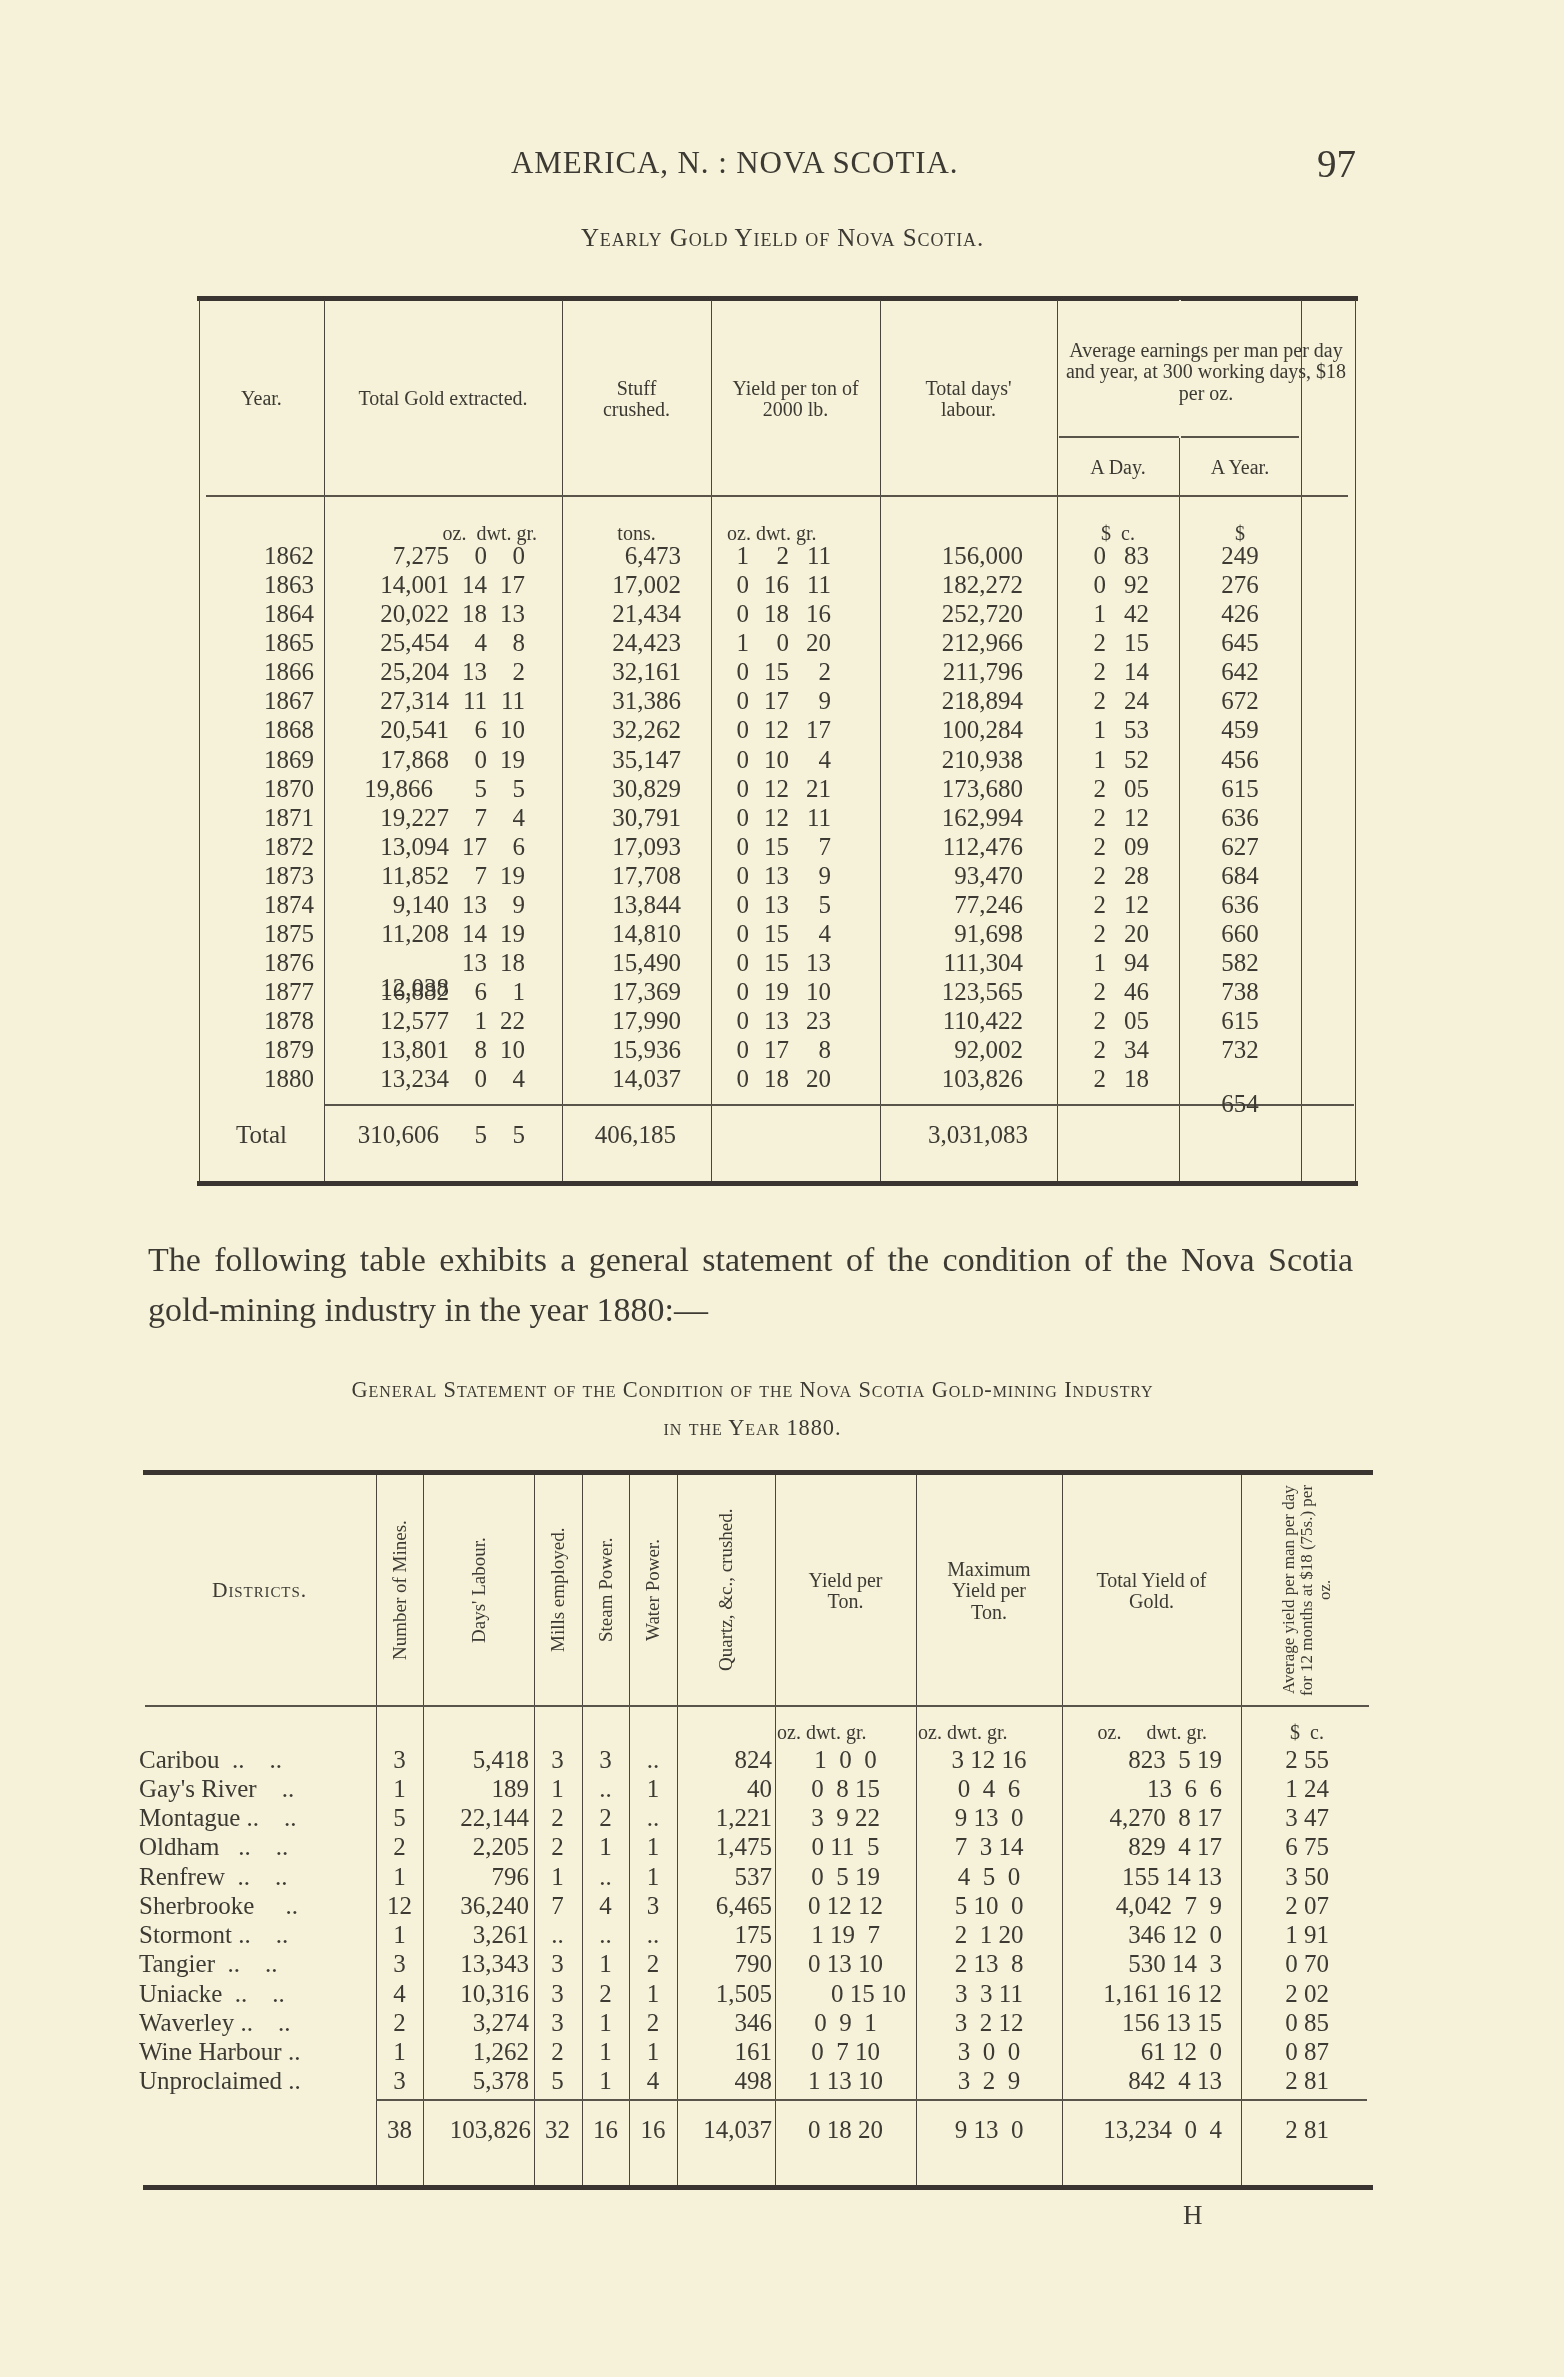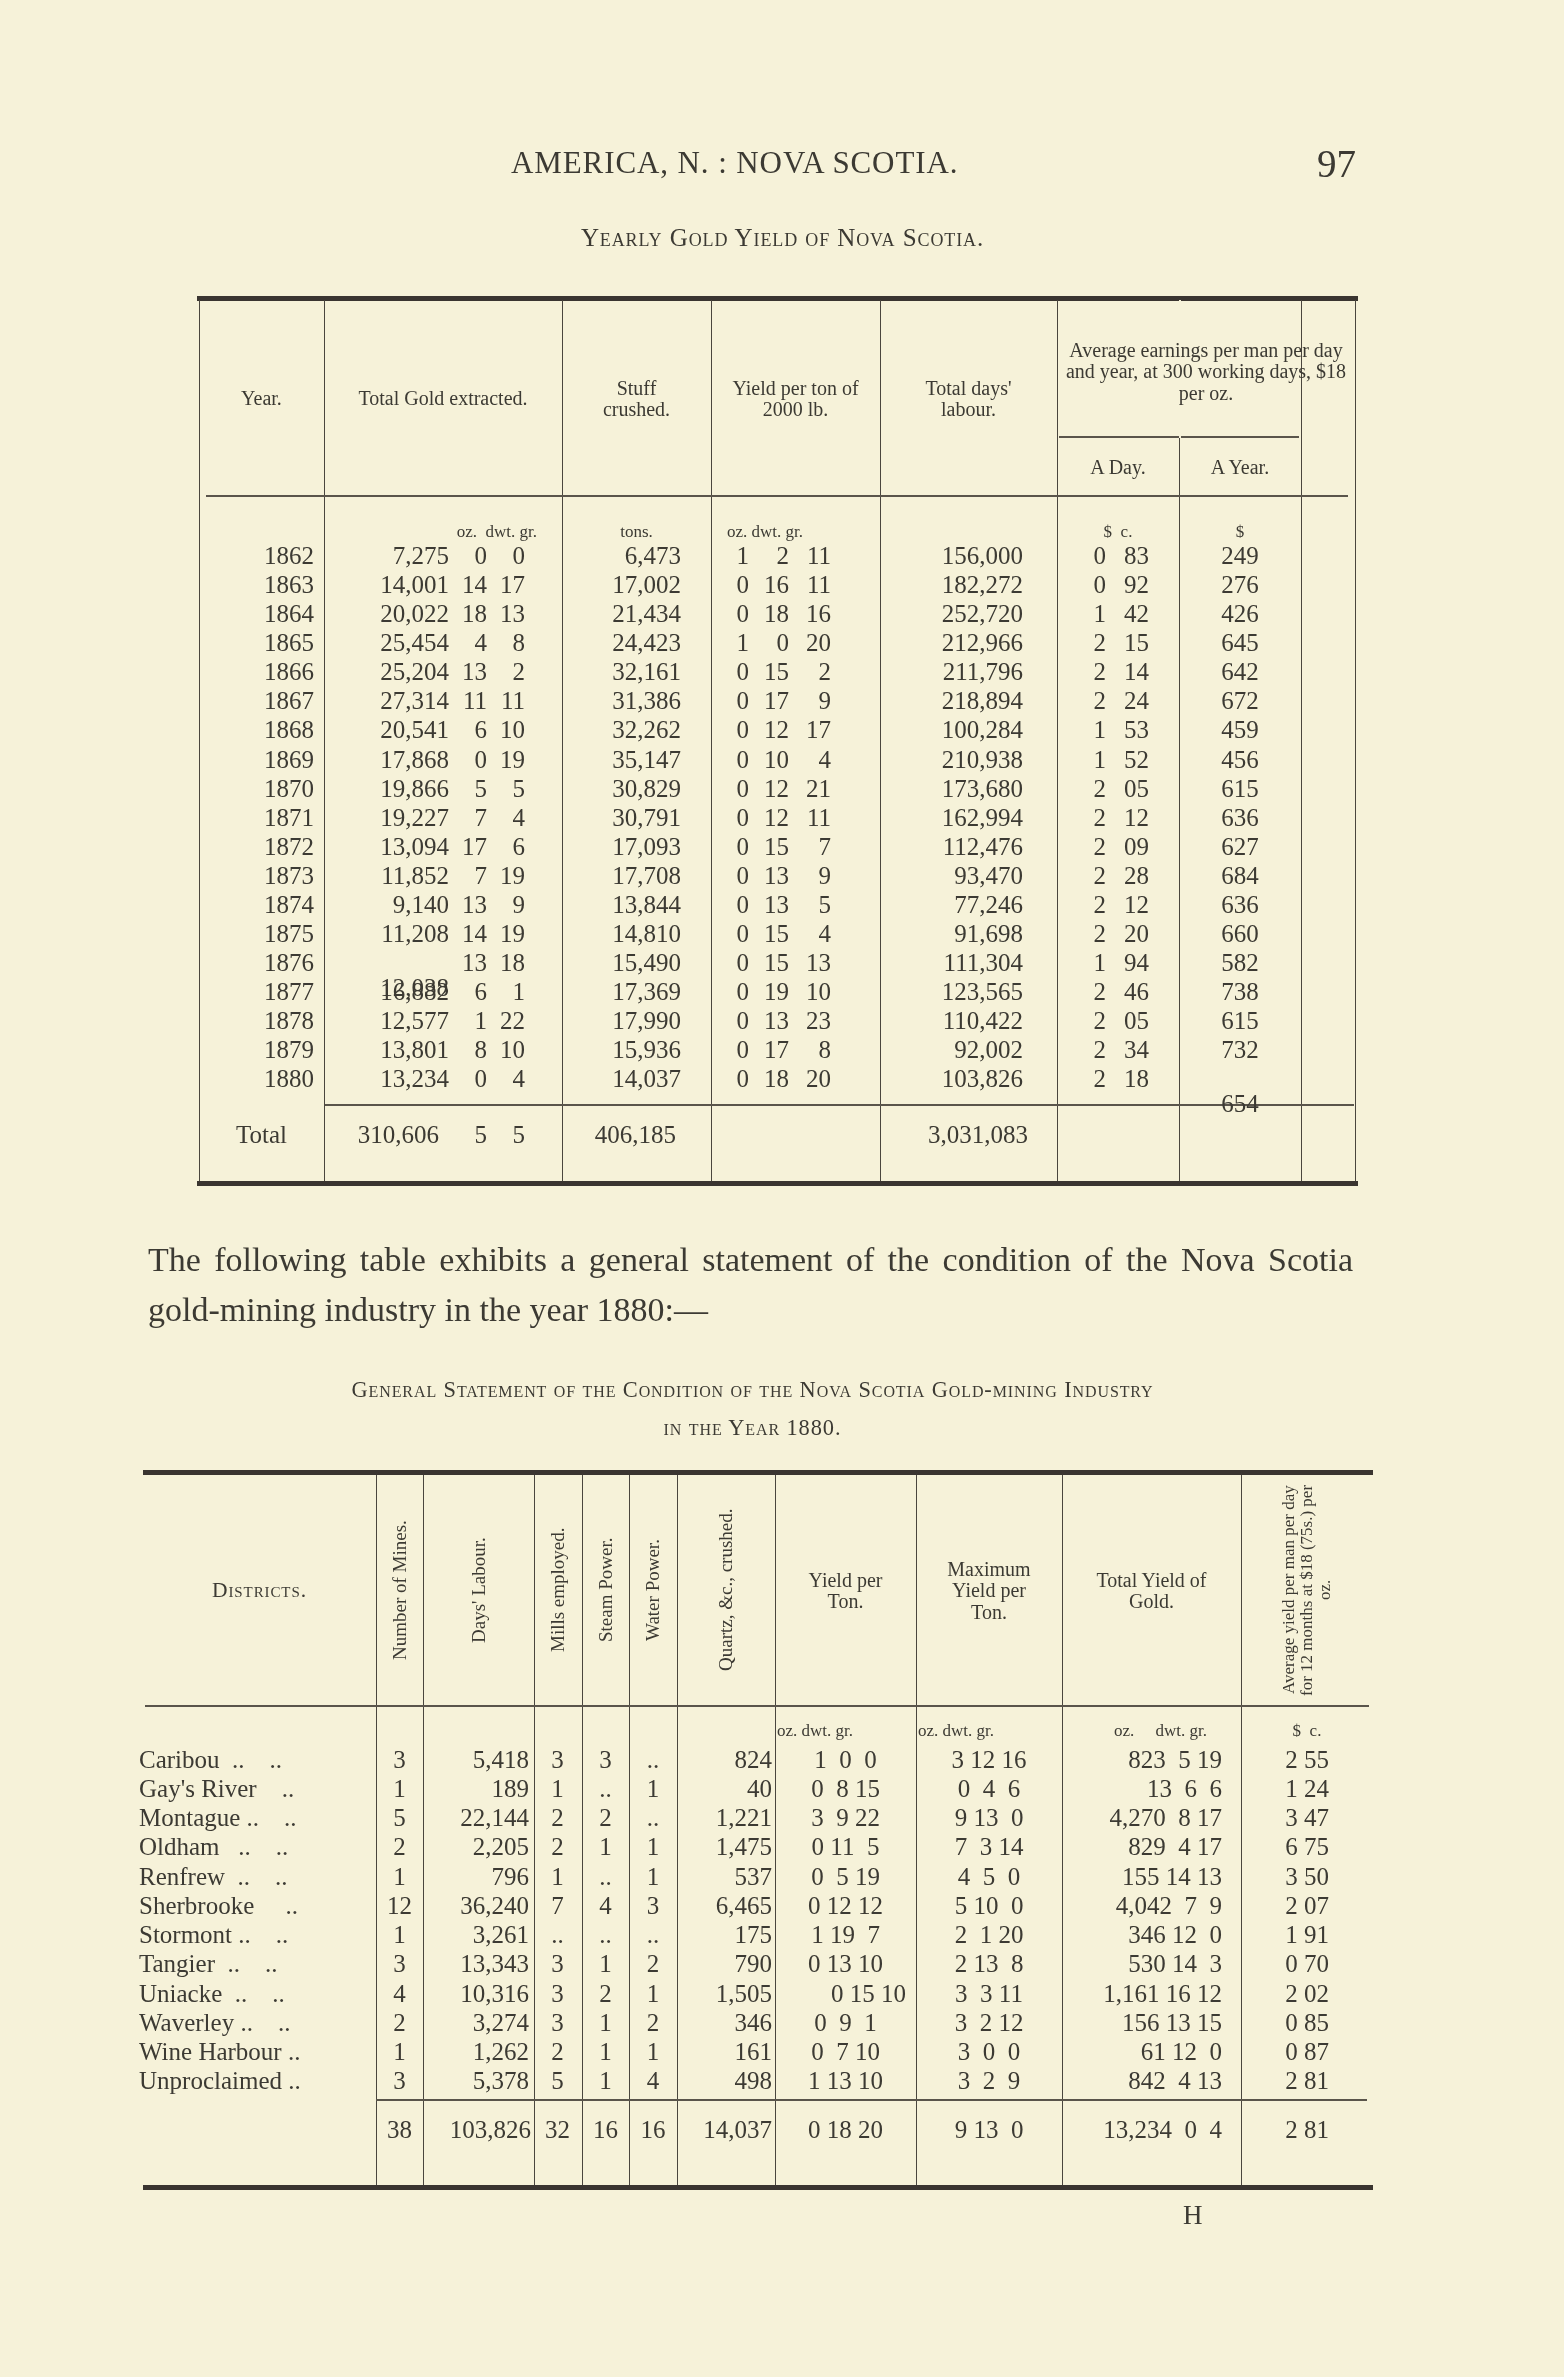--- a/index.html
+++ b/index.html
@@ -12,21 +12,21 @@
   .abs { position:absolute; }
   .running-head { top:145px; left:0; width:1565px; }
   .running-title { position:absolute; left:511px; top:0; font-size:31px; letter-spacing:0.9px; }
   .page-num { position:absolute; left:1317px; top:-3.6px; font-size:39px; }
   .caption { font-variant:small-caps; letter-spacing:0.9px; text-align:center; }
   .t1-caption { top:224px; left:0; width:1565px; font-size:25px; }
   .rule-thick { position:absolute; height:4.5px; background:#3a3530; }
   .vline { position:absolute; width:0.9px; background:#4a463e; }
   .hline { position:absolute; height:1.8px; background:#5a554b; }
   .hdr { position:absolute; text-align:center; font-size:20px; line-height:21.5px; display:flex; align-items:center; justify-content:center; }
-  .unit { position:absolute; font-size:17px; text-align:center; }
+  .unit { position:absolute; font-size:20px; text-align:center; }
   .cell { position:absolute; font-size:25px; line-height:29px; white-space:pre; }
   .r { text-align:right; }
   .c { text-align:center; }
   .para { left:148px; width:1205px; font-size:34px; line-height:50px; text-align:justify; }
   .t2-caption { top:1371px; left:134px; width:1237px; font-size:22.4px; line-height:38px; }
   .vert { position:absolute; font-size:19px; line-height:20px; writing-mode:vertical-rl; transform:rotate(180deg); text-align:center; display:flex; align-items:center; justify-content:center; }
   .sig { top:2200px; left:1183px; font-size:27px; }
 </style>
 </head>
 <body>
@@ -174,21 +174,21 @@
       <div class="cell r" style="left: 711px; width: 38px;">0</div>
       <div class="cell r" style="left: 748px; width: 41px;">10</div>
       <div class="cell r" style="left: 790px; width: 41px;">4</div>
       <div class="cell r" style="left: 880px; width: 143px;">210,938</div>
       <div class="cell r" style="left: 1057px; width: 49px;">1</div>
       <div class="cell r" style="left: 1107px; width: 42px;">52</div>
       <div class="cell c" style="left: 1179px; width: 122px;">456</div>
     </div>
     <div class="" style="position: absolute; left: 0px; top: 774px; width: 1565px; height: 29px;">
       <div class="cell r" style="left: 199px; width: 115px;">1870</div>
-      <div class="cell r" style="left: 324px; width: 125px; text-align: right;">19,866</div>
+      <div class="cell r" style="left: 308px; width: 125px; text-align: right;">19,866</div>
       <div class="cell r" style="left: 448px; width: 39px;">5</div>
       <div class="cell r" style="left: 487px; width: 38px;">5</div>
       <div class="cell r" style="left: 562px; width: 119px;">30,829</div>
       <div class="cell r" style="left: 711px; width: 38px;">0</div>
       <div class="cell r" style="left: 748px; width: 41px;">12</div>
       <div class="cell r" style="left: 790px; width: 41px;">21</div>
       <div class="cell r" style="left: 880px; width: 143px;">173,680</div>
       <div class="cell r" style="left: 1057px; width: 49px;">2</div>
       <div class="cell r" style="left: 1107px; width: 42px;">05</div>
       <div class="cell c" style="left: 1179px; width: 122px;">615</div>

